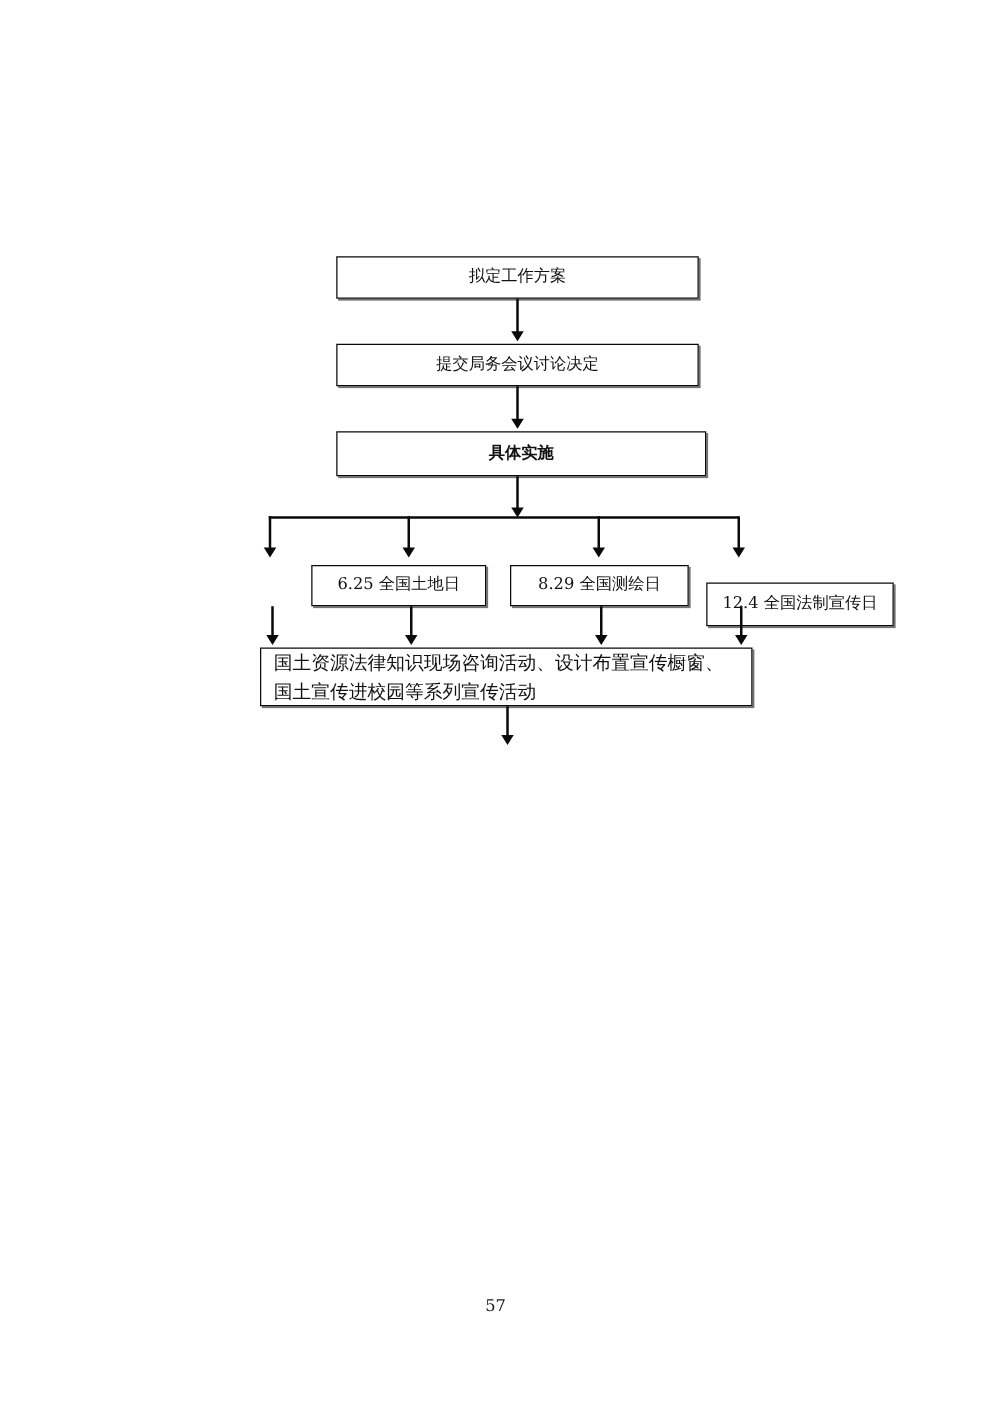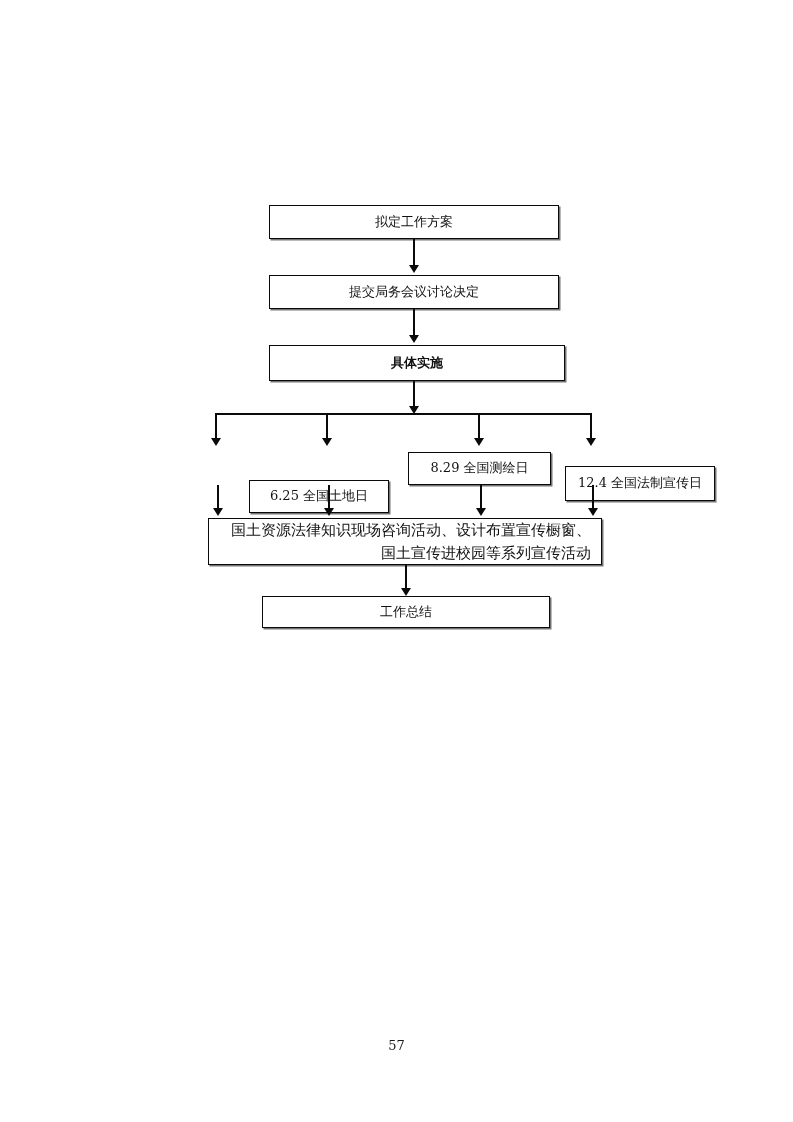--- a/index.html
+++ b/index.html
@@ -49,21 +49,21 @@
 
   
   .node {
     position: absolute;
     box-sizing: border-box;
     border: 1.4px solid #0a0a0a;
     background: #ffffff;
     display: flex;
     align-items: center;
     justify-content: center;
-    text-align: right;
+    text-align: left;
     font-family: "DejaVu Serif", "Liberation Serif", serif;
     font-size: 13px;
     line-height: 1.45;
     color: #111111;
     box-shadow: 1.5px 1.5px 0 0 rgba(0,0,0,0.55);
     padding: 0 6px;
   }
   .node.bold {
     font-weight: 700;
   }
@@ -122,21 +122,21 @@
   <div class="vline" style="left:326px; top:413px; height:28px;"></div>
   <div class="arrowhead" style="left:322px; top:438px;"></div>
 
   <div class="vline" style="left:478px; top:413px; height:28px;"></div>
   <div class="arrowhead" style="left:474px; top:438px;"></div>
 
   <div class="vline" style="left:590px; top:413px; height:28px;"></div>
   <div class="arrowhead" style="left:586px; top:438px;"></div>
 
 
-  <div class="node" style="left:249px; top:452px; width:140px; height:33px;margin-top:28px;">6.25 全国土地日</div>
+  <div class="node" style="left:249px; top:452px; width:140px; height:33px;">6.25 全国土地日</div>
 
   <div class="node" style="left:408px; top:452px; width:143px; height:33px;">8.29 全国测绘日</div>
 
   <div class="node" style="left:565px; top:450px; width:150px; height:35px;margin-top:16px;">12.4 全国法制宣传日</div>
 
   <div class="vline" style="left:217px; top:485px; height:26px;"></div>
   <div class="arrowhead" style="left:213px; top:508px;"></div>
 
   <div class="vline" style="left:328px; top:485px; height:26px;"></div>
   <div class="arrowhead" style="left:324px; top:508px;"></div>
@@ -145,17 +145,16 @@
   <div class="arrowhead" style="left:476px; top:508px;"></div>
 
   <div class="vline" style="left:592px; top:485px; height:26px;"></div>
   <div class="arrowhead" style="left:588px; top:508px;"></div>
 
   <div class="node multiline" style="left:208px; top:518px; width:394px; height:47px;">国土资源法律知识现场咨询活动、设计布置宣传橱窗、国土宣传进校园等系列宣传活动</div>
 
   <div class="vline" style="left:405px; top:565px; height:25px;"></div>
   <div class="arrowhead" style="left:401px; top:588px;"></div>
 
-  <div class="node" style="left:262px; top:596px; width:288px; height:32px;">工作总结</div>
 
   <div class="page-number">57</div>
 
 </div>
 
 </body></html>

